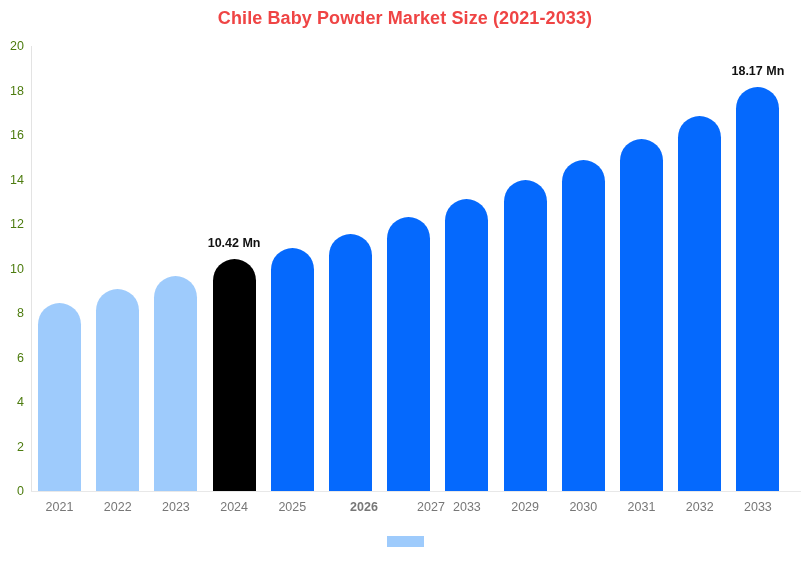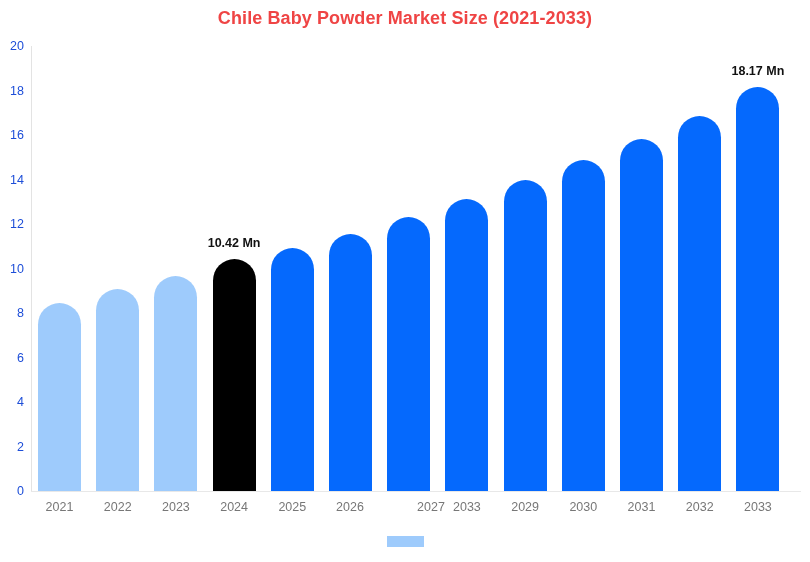--- a/index.html
+++ b/index.html
@@ -64,21 +64,21 @@
     background: #e8e8e8;
   }
 
   
   .y-tick {
     position: absolute;
     right: 0;
     width: 24px;
     text-align: right;
     font-size: 12.5px;
-    color: #1d4ed8;
+    color: #4d7c0f;
     line-height: 1;
     transform: translateY(-50%);
   }
   #y-labels {
     position: absolute;
     left: 0;
     top: 46px;
     width: 24px;
     height: 445px;
   }
@@ -192,21 +192,21 @@
         <div class="bar-value-label" style="left: 726.9px; top: 17.7175px;">18.17 Mn</div>
       </div>
   </div>
 
   <div id="x-labels">
       <div class="x-tick" style="left: 28.5px;">2021</div>
       <div class="x-tick" style="left: 86.7px;">2022</div>
       <div class="x-tick" style="left: 144.9px;">2023</div>
       <div class="x-tick" style="left: 203.1px;">2024</div>
       <div class="x-tick" style="left: 261.3px;">2025</div>
-      <div class="x-tick" style="left: 319px;">2026</div>
+      <div class="x-tick" style="left: 333px; font-weight: bold;">2026</div>
       <div class="x-tick" style="left: 400px;">2027</div>
       <div class="x-tick" style="left: 435.9px;">2033</div>
       <div class="x-tick" style="left: 494.1px;">2029</div>
       <div class="x-tick" style="left: 552.3px;">2030</div>
       <div class="x-tick" style="left: 610.5px;">2031</div>
       <div class="x-tick" style="left: 668.7px;">2032</div>
       <div class="x-tick" style="left: 726.9px;">2033</div>
     </div>
 
   <div id="legend">

